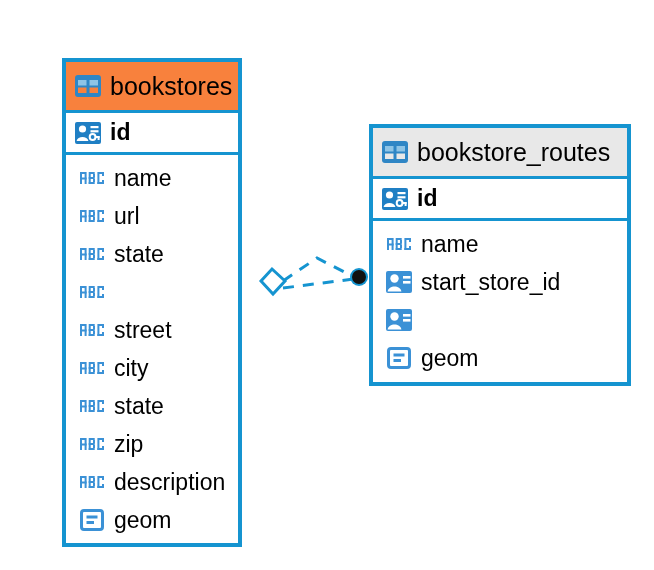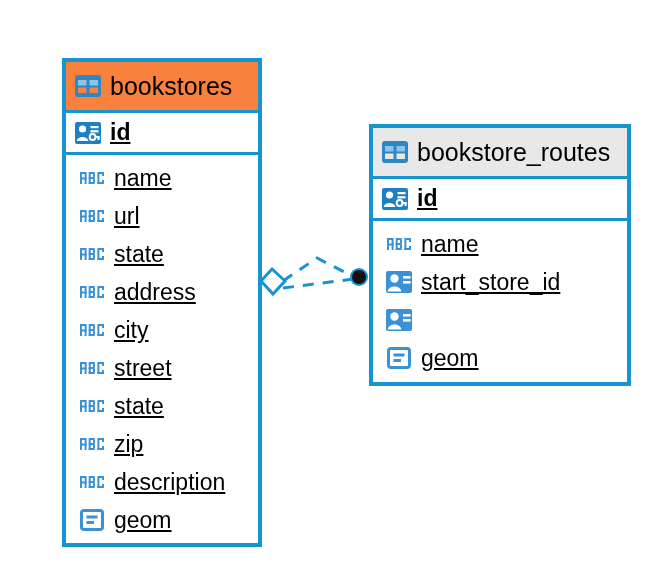--- a/index.html
+++ b/index.html
@@ -50,21 +50,20 @@
   }
 
   
   .field-row {
     box-sizing: border-box;
     display: flex;
     align-items: center;
     gap: 9px;
     padding: 0 10px 0 9px;
     height: 38px;
-    text-decoration: underline;
   }
   .field-row.pk {
     height: 45px;
     border-top: 3px solid #1594d0;
     border-bottom: 3px solid #1594d0;
   }
   .field-list { padding: 4px 0 6px 4px; }
 
   .field-label {
     font-size: 23px;
@@ -109,21 +108,21 @@
     <g>
       <path d="M 272 269 L 285 281 L 273 294 L 261 281 Z" fill="#ffffff" stroke="#1594d0" stroke-width="3" stroke-linejoin="miter"></path>
     </g>
 
     <g>
       <circle cx="359" cy="277" r="9" fill="#1594d0"></circle>
       <circle cx="359" cy="277" r="7" fill="#111111"></circle>
     </g>
   </svg>
 
-  <div class="entity" style="left:62px; top:58px; width:200px; height:489px;">
+  <div class="entity" style="left:62px; top:58px; width:180px; height:489px;">
 
     <div class="entity-header accent-orange">
       <span class="icon-slot">
         <svg width="26" height="22" viewBox="0 0 26 22" xmlns="http://www.w3.org/2000/svg">
           <rect x="0" y="0" width="26" height="22" rx="3" fill="#2f86c5"></rect>
           <rect x="3" y="5" width="8.5" height="5.5" fill="#8ec4e6"></rect>
           <rect x="14.5" y="5" width="8.5" height="5.5" fill="#8ec4e6"></rect>
           <rect x="3" y="12.5" width="8.5" height="5.5" fill="#f8813d"></rect>
           <rect x="14.5" y="12.5" width="8.5" height="5.5" fill="#f8813d"></rect>
         </svg>
@@ -239,21 +238,45 @@
               <rect x="13" y="7" width="2" height="3"></rect>
                 <rect x="8.7" y="10" width="6" height="2"></rect>
               <rect x="17.4" y="0" width="6.6" height="2"></rect>
                 <rect x="17.4" y="2" width="2" height="10"></rect>
               <rect x="17.4" y="10" width="6.6" height="2"></rect>
               <rect x="22" y="2" width="2" height="2"></rect>
                 <rect x="22" y="8" width="2" height="2"></rect>
             </g>
           </svg>
         </span>
-        <span class="field-label">address</span>
+      </div>
+
+      <div class="field-row">
+        <span class="icon-slot">
+          <svg width="24" height="12" viewBox="0 0 24 12" xmlns="http://www.w3.org/2000/svg">
+            <g fill="#3b91d6">
+              <rect x="0" y="0" width="6.6" height="2"></rect>
+                <rect x="0" y="2" width="2" height="10"></rect>
+              <rect x="4.6" y="2" width="2" height="10"></rect>
+                <rect x="0" y="5.5" width="6.6" height="2"></rect>
+              <rect x="8.7" y="0" width="6" height="2"></rect>
+                <rect x="8.7" y="2" width="2" height="10"></rect>
+              <rect x="13" y="2" width="2" height="3.4"></rect>
+                <rect x="8.7" y="5" width="6" height="2"></rect>
+              <rect x="13" y="7" width="2" height="3"></rect>
+                <rect x="8.7" y="10" width="6" height="2"></rect>
+              <rect x="17.4" y="0" width="6.6" height="2"></rect>
+                <rect x="17.4" y="2" width="2" height="10"></rect>
+              <rect x="17.4" y="10" width="6.6" height="2"></rect>
+              <rect x="22" y="2" width="2" height="2"></rect>
+                <rect x="22" y="8" width="2" height="2"></rect>
+            </g>
+          </svg>
+        </span>
+        <span class="field-label">street</span>
       </div>
 
       <div class="field-row">
         <span class="icon-slot">
           <svg width="24" height="12" viewBox="0 0 24 12" xmlns="http://www.w3.org/2000/svg">
             <g fill="#3b91d6">
               <rect x="0" y="0" width="6.6" height="2"></rect>
                 <rect x="0" y="2" width="2" height="10"></rect>
               <rect x="4.6" y="2" width="2" height="10"></rect>
                 <rect x="0" y="5.5" width="6.6" height="2"></rect>
@@ -265,45 +288,20 @@
                 <rect x="8.7" y="10" width="6" height="2"></rect>
               <rect x="17.4" y="0" width="6.6" height="2"></rect>
                 <rect x="17.4" y="2" width="2" height="10"></rect>
               <rect x="17.4" y="10" width="6.6" height="2"></rect>
               <rect x="22" y="2" width="2" height="2"></rect>
                 <rect x="22" y="8" width="2" height="2"></rect>
             </g>
           </svg>
         </span>
         <span class="field-label">city</span>
-      </div>
-
-      <div class="field-row">
-        <span class="icon-slot">
-          <svg width="24" height="12" viewBox="0 0 24 12" xmlns="http://www.w3.org/2000/svg">
-            <g fill="#3b91d6">
-              <rect x="0" y="0" width="6.6" height="2"></rect>
-                <rect x="0" y="2" width="2" height="10"></rect>
-              <rect x="4.6" y="2" width="2" height="10"></rect>
-                <rect x="0" y="5.5" width="6.6" height="2"></rect>
-              <rect x="8.7" y="0" width="6" height="2"></rect>
-                <rect x="8.7" y="2" width="2" height="10"></rect>
-              <rect x="13" y="2" width="2" height="3.4"></rect>
-                <rect x="8.7" y="5" width="6" height="2"></rect>
-              <rect x="13" y="7" width="2" height="3"></rect>
-                <rect x="8.7" y="10" width="6" height="2"></rect>
-              <rect x="17.4" y="0" width="6.6" height="2"></rect>
-                <rect x="17.4" y="2" width="2" height="10"></rect>
-              <rect x="17.4" y="10" width="6.6" height="2"></rect>
-              <rect x="22" y="2" width="2" height="2"></rect>
-                <rect x="22" y="8" width="2" height="2"></rect>
-            </g>
-          </svg>
-        </span>
-        <span class="field-label">street</span>
       </div>
 
       <div class="field-row">
         <span class="icon-slot">
           <svg width="24" height="12" viewBox="0 0 24 12" xmlns="http://www.w3.org/2000/svg">
             <g fill="#3b91d6">
               <rect x="0" y="0" width="6.6" height="2"></rect>
                 <rect x="0" y="2" width="2" height="10"></rect>
               <rect x="4.6" y="2" width="2" height="10"></rect>
                 <rect x="0" y="5.5" width="6.6" height="2"></rect>

